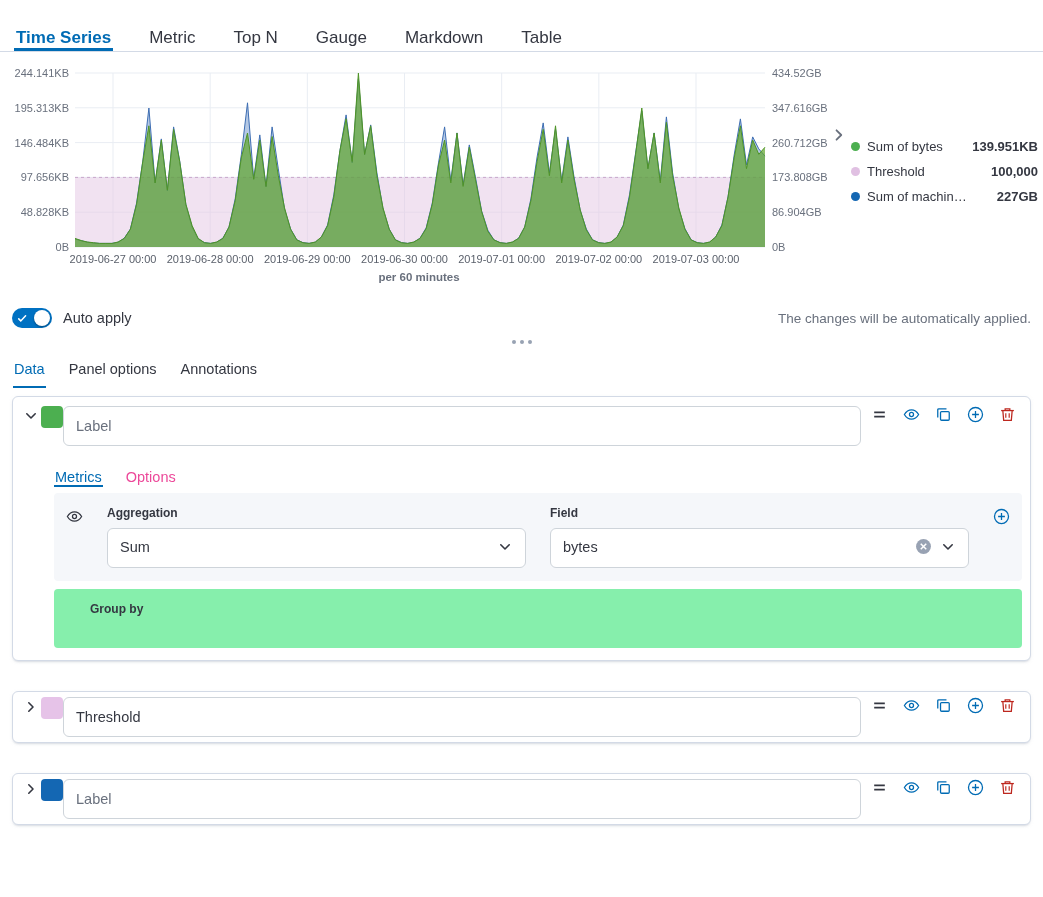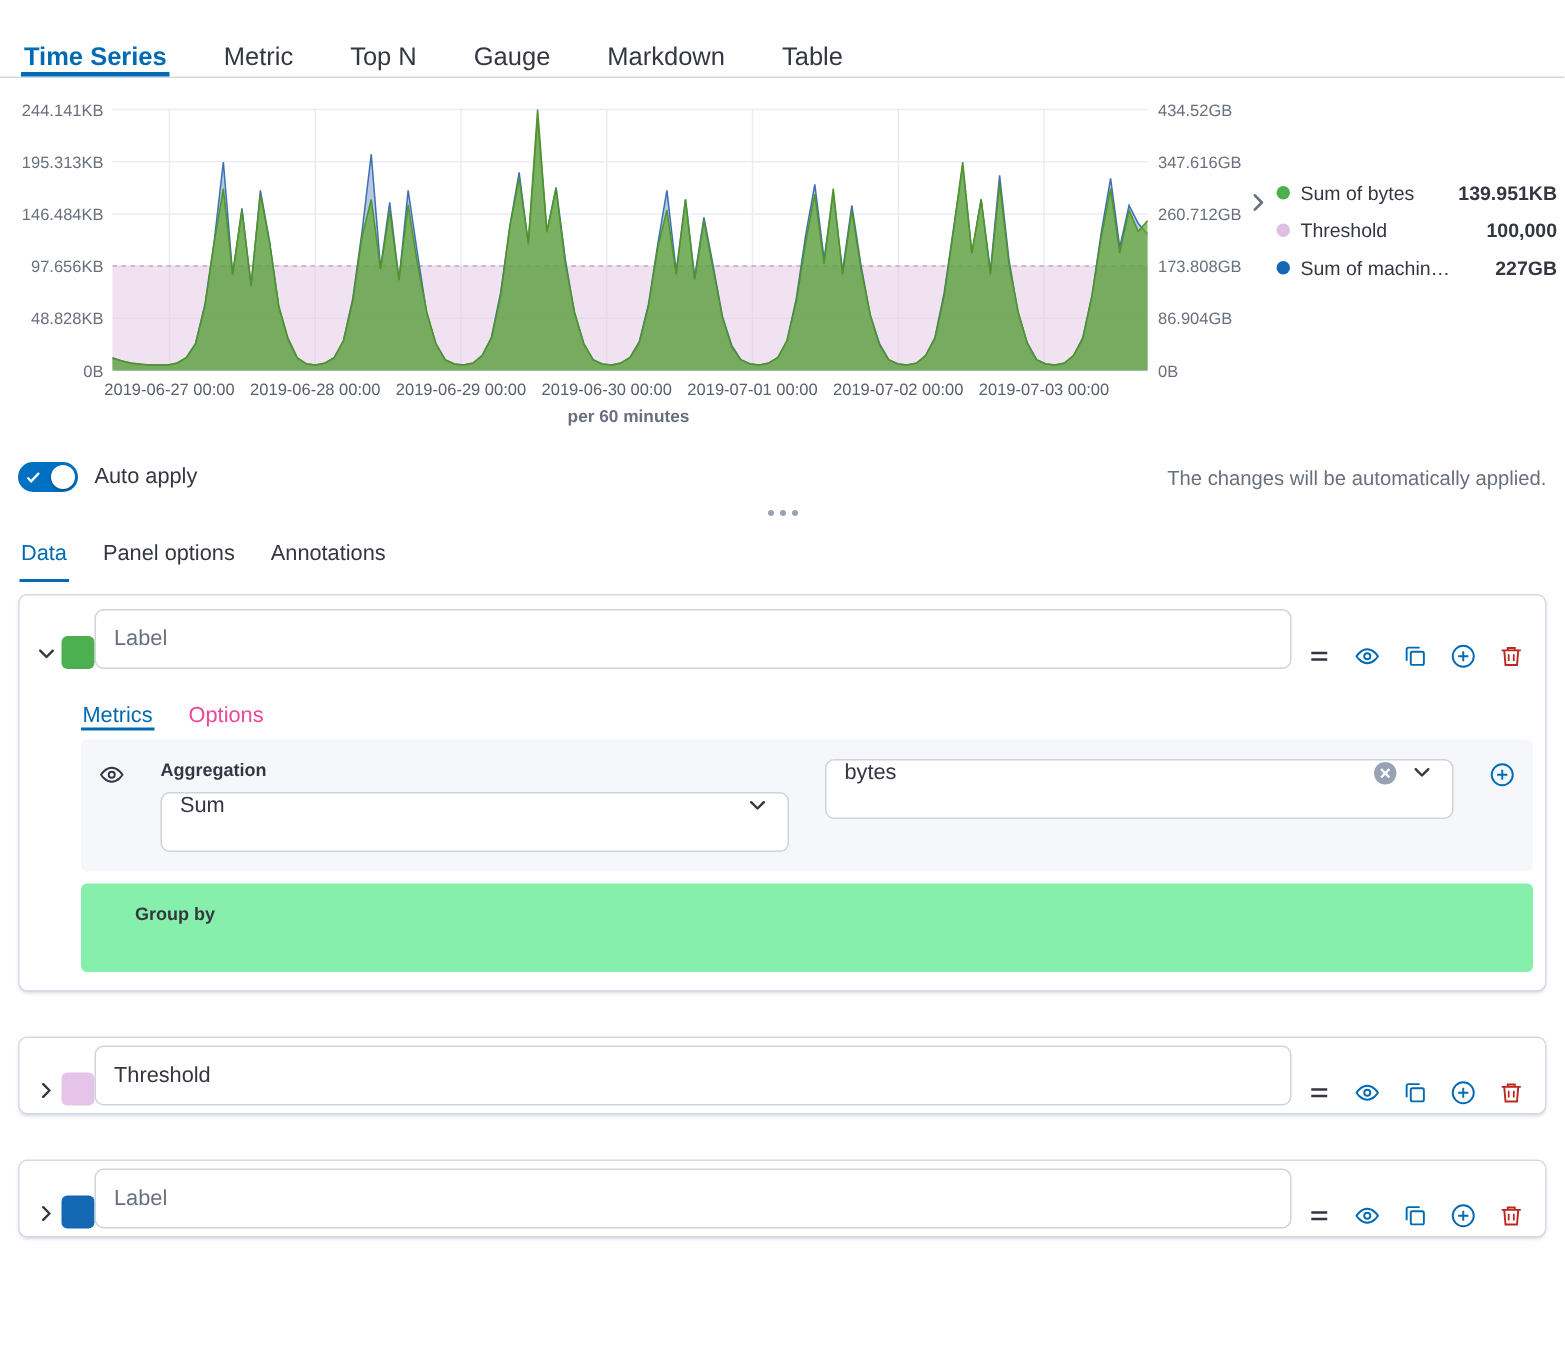--- a/index.html
+++ b/index.html
@@ -14,21 +14,21 @@
 
   
   .top-tabs { display:flex; gap:34px; padding:0 14px; height:52px; align-items:flex-end; border-bottom:1px solid #d3dae6; }
   .ttab { background:none; border:none; padding:0 2px; font-size:17px; font-weight:500; color:#343741; cursor:pointer; border-bottom:3px solid transparent; }
   .ttab.active { color:#006BB4; border-bottom-color:#006BB4; font-weight:600; }
 
   
   .chart-wrap { position:relative; height:240px; }
   .chart-wrap svg.plot { position:absolute; left:0; top:0; }
   .legend-toggle { position:absolute; left:830px; top:74px; width:18px; height:18px; background:none; border:none; padding:0; color:#69707d; cursor:pointer; }
-  .legend { position:absolute; left:851px; top:64px; width:187px; font-size:13px; }
+  .legend { position:absolute; left:851px; top:82px; width:187px; font-size:13px; }
   .lrow { display:flex; align-items:center; height:25px; gap:7px; cursor:pointer; }
   .ldot { width:9px; height:9px; border-radius:50%; flex:0 0 auto; }
   .llabel { white-space:nowrap; overflow:hidden; }
   .lval { margin-left:auto; font-weight:700; }
 
   
   .auto-row { display:flex; align-items:center; gap:11px; padding:16px 12px 8px 12px; }
   .switch { position:relative; width:40px; height:20px; border-radius:10px; background:#0071C2; border:none; cursor:pointer; flex:0 0 auto; }
   .switch .chk { position:absolute; left:5px; top:4.5px; width:11px; height:11px; color:#fff; }
   .knob { position:absolute; right:2px; top:2px; width:16px; height:16px; border-radius:50%; background:#fff; box-shadow:0 1px 2px rgba(0,0,0,.35); }
@@ -40,41 +40,41 @@
 
   
   .editor-tabs { display:flex; gap:22px; padding:0 13px; height:36px; align-items:stretch; }
   .etab { background:none; border:none; padding:0 1px; font-size:14.5px; color:#343741; cursor:pointer; border-bottom:2px solid transparent; }
   .etab.active { color:#006BB4; border-bottom-color:#006BB4; }
 
   
   .panels { padding:8px 12px 18px; display:flex; flex-direction:column; gap:30px; }
   .panel { border:1px solid #d3dae6; border-radius:6px; background:#fff;
            box-shadow:0 2px 2px -1px rgba(152,162,179,.3), 0 1px 5px -2px rgba(152,162,179,.3); }
-  .phead { display:flex; align-items:flex-end; gap:0; padding:9px 10px 7px 8px; }
+  .phead { display:flex; align-items:flex-start; gap:0; padding:9px 10px 7px 8px; }
   .panel.small .phead { padding:5px 10px 5px 8px; }
   .chev-btn { width:20px; height:20px; background:none; border:none; padding:2px; color:#343741; cursor:pointer; flex:0 0 auto; }
   .swatch { width:22px; height:22px; border-radius:4px; border:none; padding:0; cursor:pointer; flex:0 0 auto; }
   .label-input { flex:1; height:40px; border:1px solid #ced4da; border-radius:6px; padding:0 12px; font-size:14.5px; color:#343741; background:#fff; font-family:inherit; }
   .label-input::placeholder { color:#69707d; opacity:1; }
   .actions { display:flex; align-items:center; gap:15px; margin-left:10px; padding-right:4px; }
   .abtn { background:none; border:none; padding:0; width:17px; height:17px; color:#006BB4; cursor:pointer; }
   .abtn.handle { color:#343741; }
   .abtn.danger { color:#BD271E; }
   .ic { width:100%; height:100%; display:block; }
 
   .ptabs { display:flex; gap:22px; padding:0 0 0 41px; height:34px; align-items:flex-end; }
   .mtab { background:none; border:none; padding:0 1px; font-size:14.5px; color:#ec4899; cursor:pointer; border-bottom:2px solid transparent; }
   .mtab.active { color:#006BB4; border-bottom-color:#006BB4; }
 
   .metric-box { margin:6px 8px 0 41px; background:#f5f7fa; border-radius:4px; padding:13px 12px; display:flex; gap:24px; align-items:flex-start; }
   .mb-eye { width:17px; height:17px; background:none; border:none; padding:0; color:#343741; margin-top:2px; cursor:pointer; flex:0 0 auto; }
   .mcol { flex:1; min-width:0; }
   .mlabel { font-size:12px; font-weight:700; margin-bottom:8px; }
-  .select { height:40px; background:#fff; border:1px solid #ced4da; border-radius:6px; display:flex; align-items:flex-start; padding:0 12px; font-size:14.5px; color:#343741; cursor:pointer; }
+  .select { height:40px; background:#fff; border:1px solid #ced4da; border-radius:6px; display:flex; align-items:flex-end; padding:12px 12px; font-size:14.5px; color:#343741; cursor:pointer; }
   .sel-chev { margin-left:auto; width:16px; height:16px; color:#343741; flex:0 0 auto; }
   .combo .sel-chev { margin-left:8px; }
   .clear-btn { margin-left:auto; width:17px; height:17px; border:none; background:none; padding:0; cursor:pointer; flex:0 0 auto; }
   .mb-add { width:17px; height:17px; background:none; border:none; padding:0; color:#006BB4; cursor:pointer; margin-top:2px; flex:0 0 auto; }
 
   .group-box { margin:8px 8px 12px 41px; background:#86efac; border-radius:4px; padding:13px 12px 24px 36px; }
   .group-box .select { width:393px; }
 
   .sprite { position:absolute; width:0; height:0; overflow:hidden; }
 </style>
@@ -274,20 +274,21 @@
         <div class="mcol">
           <div class="mlabel">Aggregation</div>
           <div class="select">
             <span class="sel-text">Sum</span>
             <svg class="sel-chev">
                 <use href="#i-chevd"></use>
               </svg>
           </div>
         </div>
         <div class="mcol">
+          <div class="mlabel">Field</div>
           <div class="select combo">
             <span class="sel-text">bytes</span>
             <button class="clear-btn">
                 <svg class="ic">
                   <use href="#i-clear"></use>
                 </svg>
               </button>
             <svg class="sel-chev">
                 <use href="#i-chevd"></use>
               </svg>

